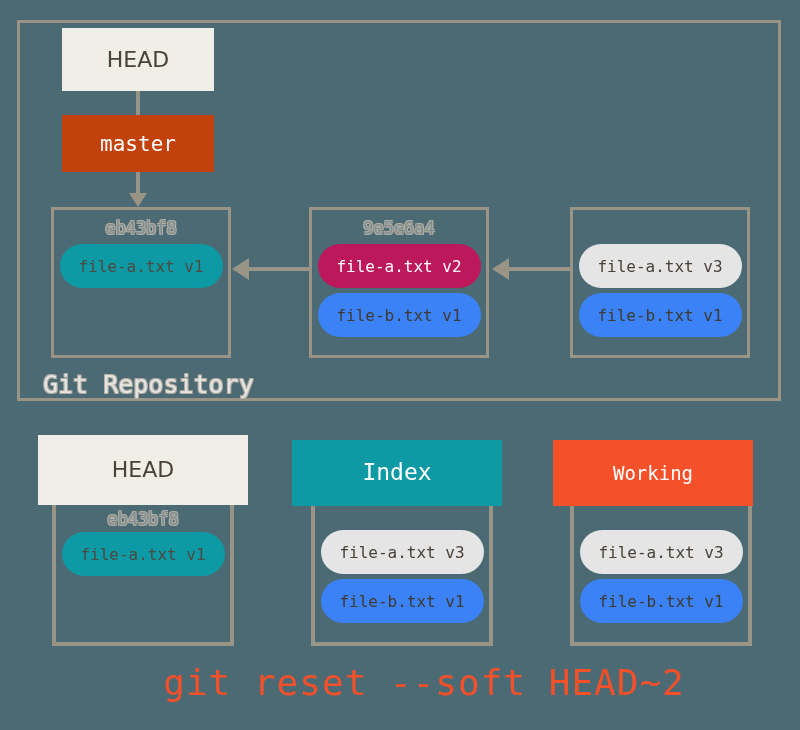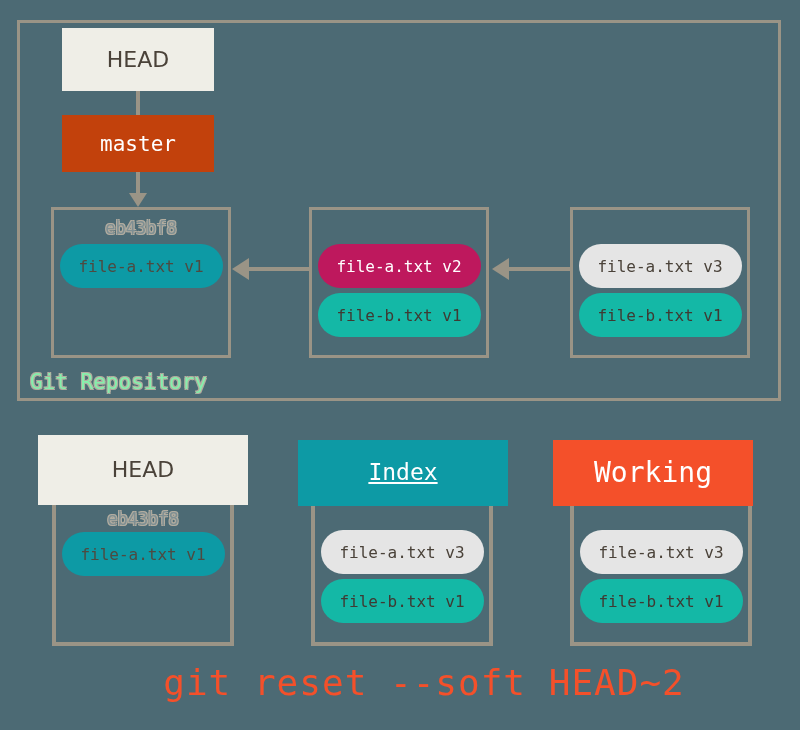--- a/index.html
+++ b/index.html
@@ -21,25 +21,25 @@
     position: absolute;
     left: 17px;
     top: 20px;
     width: 764px;
     height: 381px;
     border: 3px solid #9a9486;
     box-sizing: border-box;
   }
   .repo-label {
     position: absolute;
-    left: 30px;
+    left: 43px;
     top: 370px;
     font-family: "DejaVu Sans Mono", monospace;
-    font-size: 21px;
-    color: #86efac;
+    font-size: 25px;
+    color: #e5e5e5;
     text-shadow:
       -1px -1px 0 #b3ada0, 1px -1px 0 #b3ada0,
       -1px  1px 0 #b3ada0, 1px  1px 0 #b3ada0;
     letter-spacing: 0px;
     white-space: nowrap;
   }
 
   
   .label-box {
     position: absolute;
@@ -135,21 +135,21 @@
     align-items: center;
     justify-content: center;
     font-family: "DejaVu Sans Mono", monospace;
     font-size: 16px;
     box-sizing: border-box;
     white-space: nowrap;
   }
   .pill-teal   { background: #0d9aa5; color: #4e4a41; }
   .pill-red    { background: #be185d; color: #ffffff; }
   .pill-gold   { background: #e5e5e5; color: #4a4239; }
-  .pill-cream  { background: #14b8a6; color: #3f3a33; }
+  .pill-cream  { background: #3b82f6; color: #3f3a33; }
 
   
   .arrow-left {
     position: absolute;
     height: 4px;
     background: #9a9486;
   }
   .arrow-left::before {
     content: "";
     position: absolute;
@@ -245,20 +245,21 @@
   <div class="arrow-down" style="left:136px; top:172px; height:22px;"></div>
 
   <div class="commit-box" style="left:51px;">
     <div class="commit-sha">eb43bf8</div>
     <div class="commit-files">
       <div class="pill pill-teal">file-a.txt v1</div>
     </div>
   </div>
 
   <div class="commit-box" style="left:309px;">
+    <div class="commit-sha">9e5e6a4</div>
     <div class="commit-files">
       <div class="pill pill-red">file-a.txt v2</div>
       <div class="pill pill-cream">file-b.txt v1</div>
     </div>
   </div>
 
   <div class="commit-box" style="left:570px;">
     <div class="commit-files">
       <div class="pill pill-gold">file-a.txt v3</div>
       <div class="pill pill-cream">file-b.txt v1</div>
@@ -274,33 +275,33 @@
     </div>
     <div class="area-body" style="left:52px; top:505px; width:182px; height:141px;">
       <div class="area-sha">eb43bf8</div>
       <div class="area-files" style="top:27px;">
         <div class="pill pill-teal">file-a.txt v1</div>
       </div>
     </div>
   </div>
 
   <div class="area-panel">
-    <div class="area-header" style="left:298px; top:440px; width:210px; height:66px; background:#0d9aa5; color:#ffffff; font-size:23px; position:absolute;text-decoration:underline;">
+    <div class="area-header" style="left:292px; top:440px; width:210px; height:66px; background:#0d9aa5; color:#ffffff; font-size:23px; position:absolute;">
       <span>Index</span>
     </div>
     <div class="area-body" style="left:311px; top:506px; width:182px; height:140px;">
       <div class="area-files" style="top:24px;">
         <div class="pill pill-gold">file-a.txt v3</div>
         <div class="pill pill-cream">file-b.txt v1</div>
       </div>
     </div>
   </div>
 
   <div class="area-panel">
-    <div class="area-header" style="left:553px; top:440px; width:200px; height:66px; background:#f4502a; color:#ffffff; font-size:28px; position:absolute; flex-direction:column;">
+    <div class="area-header" style="left:553px; top:440px; width:200px; height:66px; background:#f4502a; color:#ffffff; font-size:19px; position:absolute; flex-direction:column;">
       <span>Working</span>
     </div>
     <div class="area-body" style="left:570px; top:506px; width:182px; height:140px;">
       <div class="area-files" style="top:24px;">
         <div class="pill pill-gold">file-a.txt v3</div>
         <div class="pill pill-cream">file-b.txt v1</div>
       </div>
     </div>
   </div>
 

